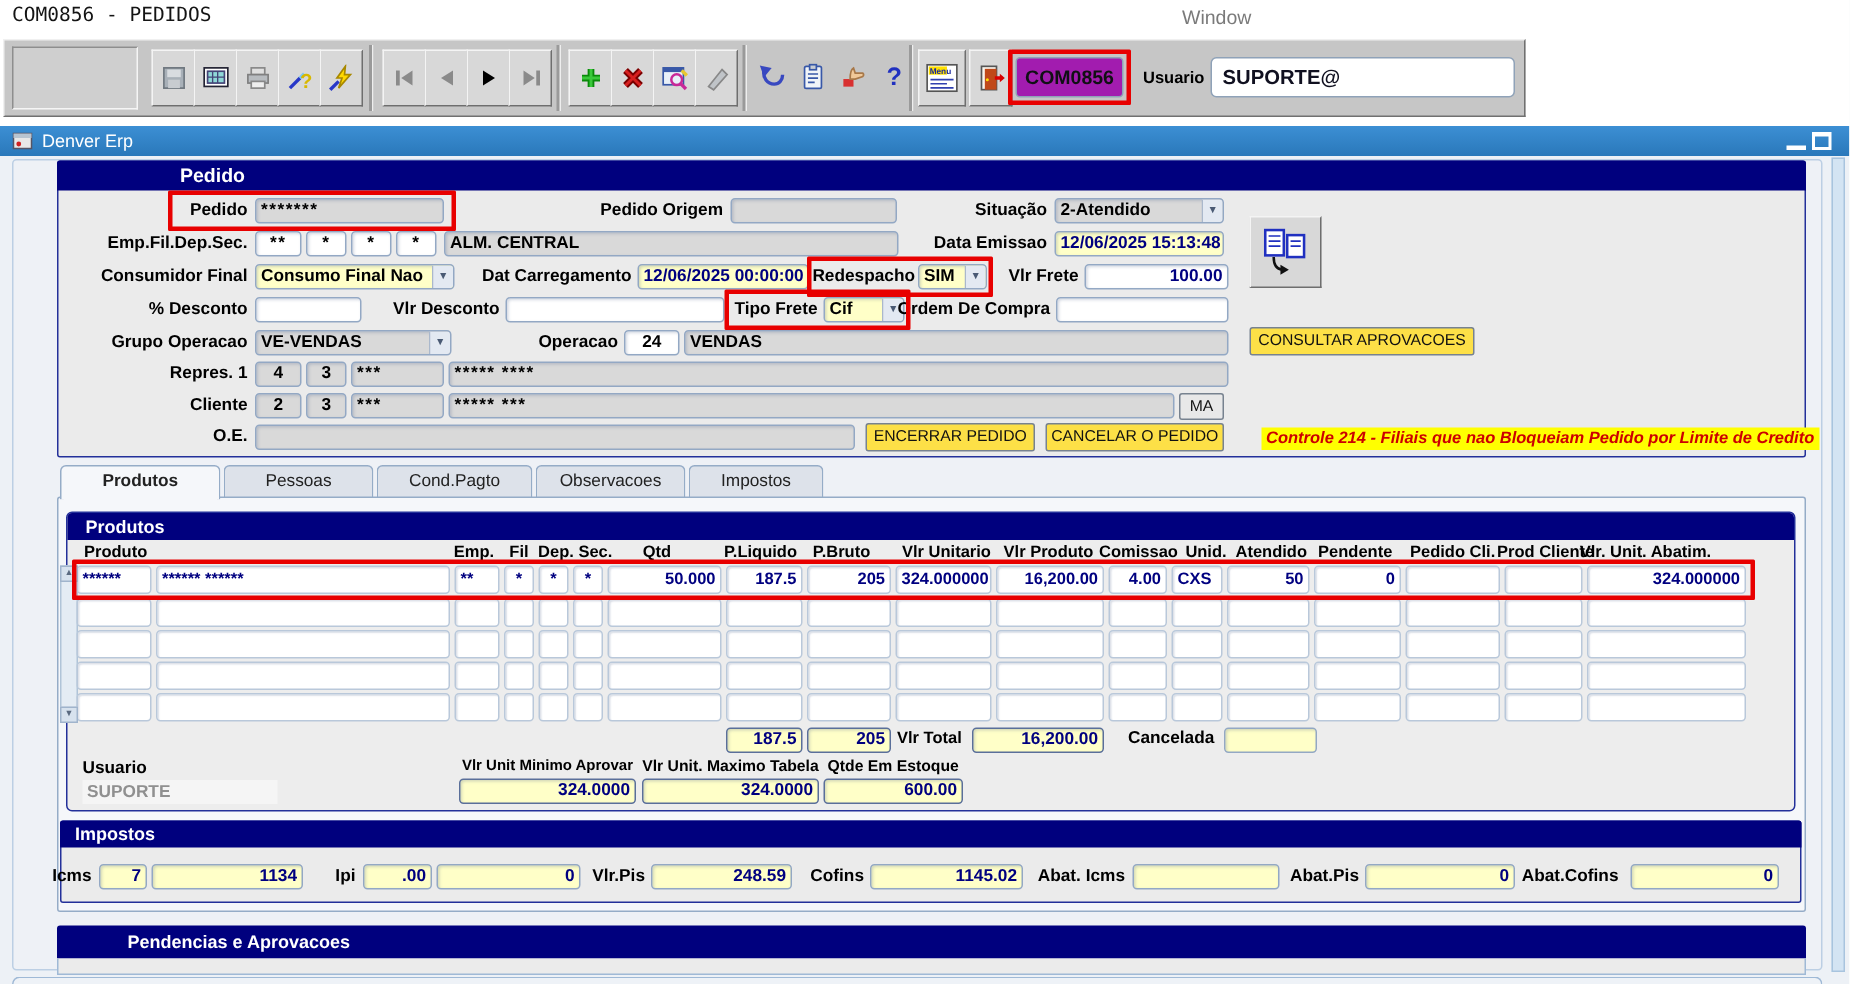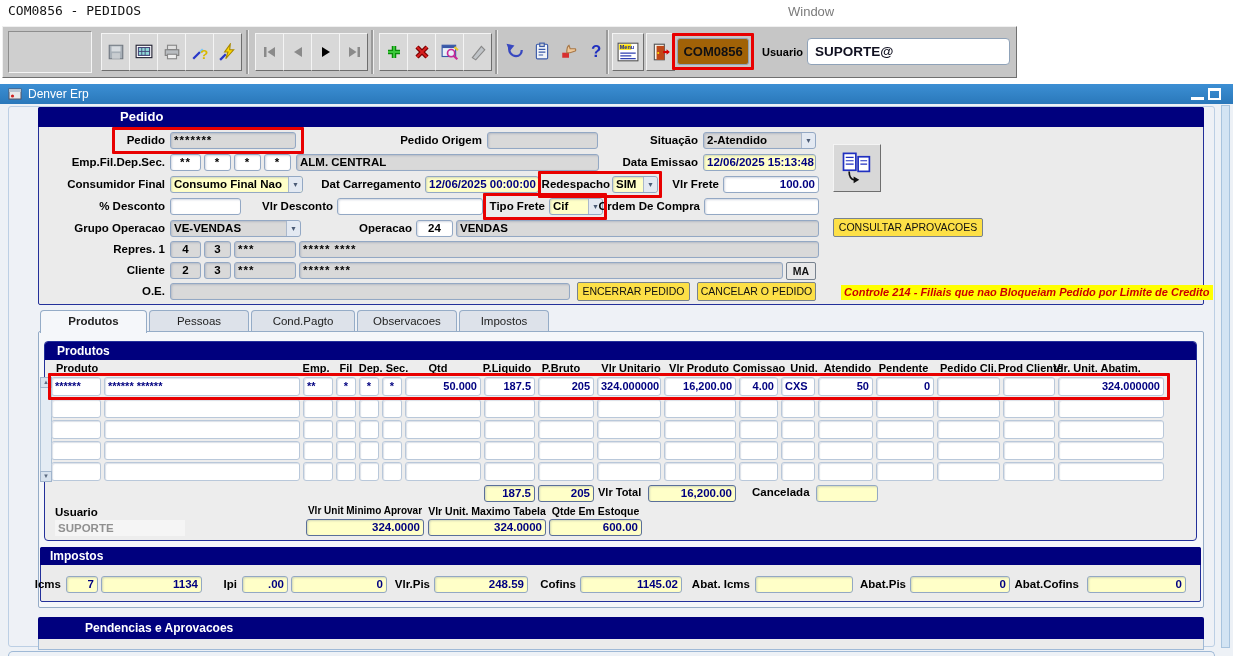--- a/index.html
+++ b/index.html
@@ -174,21 +174,21 @@
     <svg width="20" height="20" viewBox="0 0 18 18">
         <rect x="3" y="2" width="9" height="14" fill="#f8f4ec" stroke="#555"></rect>
         <rect x="5" y="3.5" width="7" height="12.5" fill="#c04818"></rect>
         <circle cx="6.5" cy="10" r="0.9" fill="#ffe000"></circle>
         <path d="M11 9h4.5" stroke="#d80000" stroke-width="2"></path>
         <polygon points="14,6.5 17,9 14,11.5" fill="#d80000"></polygon>
       </svg>
   </div>
 
   <div class="redbox" style="left:672px;top:33px;width:82px;height:37px;"></div>
-  <div class="abs" style="left:677px;top:38px;width:72px;height:27px;background:#a16207;border:1px solid #8fa2b8;border-radius:3px;font-size:13px;font-weight:bold;color:#101014;text-align:center;line-height:25px;">COM0856</div>
+  <div class="abs" style="left:677px;top:38px;width:72px;height:27px;background:#a21caf;border:1px solid #8fa2b8;border-radius:3px;font-size:13px;font-weight:bold;color:#101014;text-align:center;line-height:25px;">COM0856</div>
   <div class="abs" style="left:762px;top:46px;font-size:11px;font-weight:bold;color:#000;">Usuario</div>
   <div class="abs" style="left:807px;top:38px;width:203px;height:27px;background:#fff;border:1px solid #8fa2b8;border-radius:4px;font-size:13.5px;font-weight:bold;color:#101020;line-height:25px;padding-left:7px;">SUPORTE@</div>
 
   <div class="abs" style="left:0;top:84px;width:1233px;height:20px;background:linear-gradient(#3c8fd4,#2a78ba);"></div>
   <div class="abs" style="left:8px;top:87px;">
     <svg width="14" height="14" viewBox="0 0 14 14">
         <rect x="1" y="2" width="12" height="10" fill="#e8e8e8" stroke="#556"></rect>
         <rect x="1" y="2" width="12" height="3" fill="#b8c4d0"></rect>
         <circle cx="4.5" cy="9" r="1.6" fill="#d02020"></circle>
       </svg>
@@ -277,21 +277,21 @@
   <div class="fld g c blk" style="left:170px;top:241px;width:31px;">4</div>
   <div class="fld g c blk" style="left:204px;top:241px;width:27px;">3</div>
   <div class="fld g ast" style="left:234px;top:241px;width:62px;">***</div>
   <div class="fld g ast" style="left:299px;top:241px;width:520px;">***** ****</div>
 
   <div class="lbl" style="left:38px;top:262px;width:127px;">Cliente</div>
   <div class="fld g c blk" style="left:170px;top:262px;width:31px;">2</div>
   <div class="fld g c blk" style="left:204px;top:262px;width:27px;">3</div>
   <div class="fld g ast" style="left:234px;top:262px;width:62px;">***</div>
   <div class="fld g ast" style="left:299px;top:262px;width:484px;">***** ***</div>
-  <div class="btn" style="left:786px;top:262px;width:30px;height:18px;font-weight:bold;background:#e8e8e8;">MA</div>
+  <div class="btn" style="left:786px;top:262px;width:30px;height:18px;font-weight:normal;background:#e8e8e8;">MA</div>
 
   <div class="lbl" style="left:38px;top:283px;width:127px;">O.E.</div>
   <div class="fld g" style="left:170px;top:283px;width:400px;"></div>
   <div class="btn" style="left:577px;top:282px;width:113px;height:19px;">ENCERRAR PEDIDO</div>
   <div class="btn" style="left:697px;top:282px;width:119px;height:19px;">CANCELAR O PEDIDO</div>
   <div class="abs" style="left:841px;top:285px;height:15px;line-height:15px;background:#ffff00;color:#cc0000;font-size:11px;font-weight:bold;font-style:italic;padding:0 3px;white-space:nowrap;">Controle 214 - Filiais que nao Bloqueiam Pedido por Limite de Credito</div>
 
   <div class="tab active" style="left:40px;width:107px;">Produtos</div>
   <div class="tab" style="left:149px;width:100px;">Pessoas</div>
   <div class="tab" style="left:251px;width:104px;">Cond.Pagto</div>

